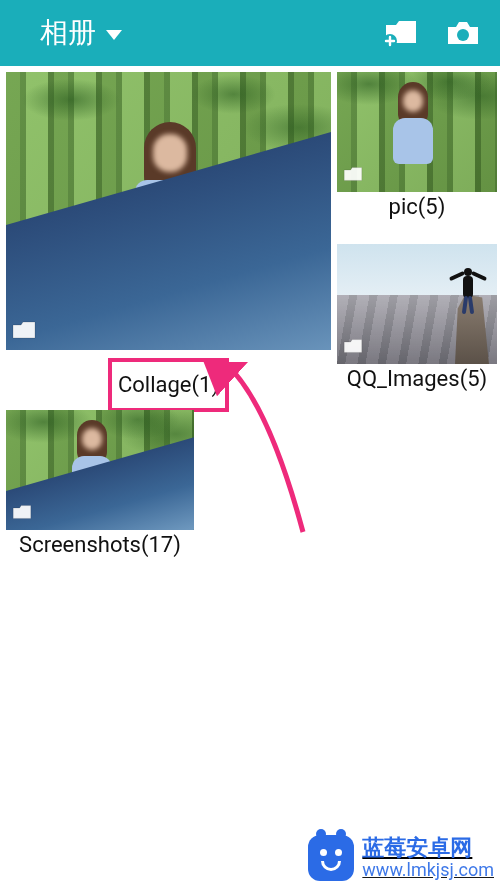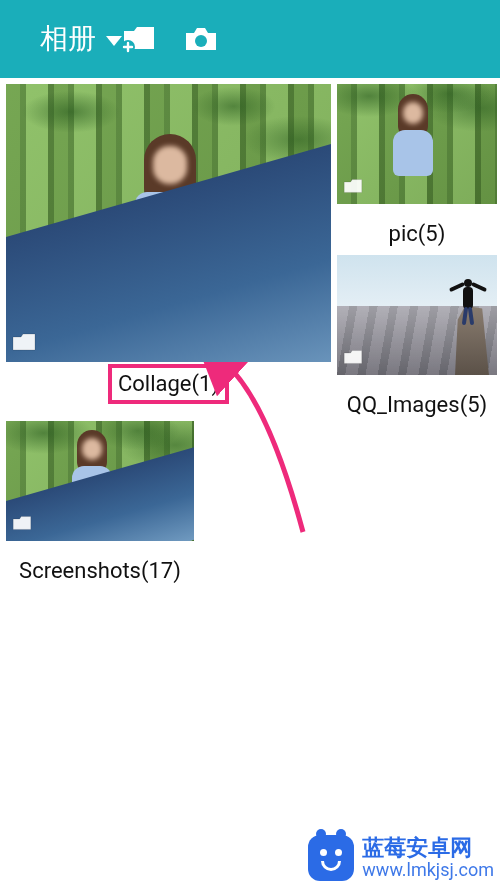--- a/index.html
+++ b/index.html
@@ -5,24 +5,25 @@
   * { margin: 0; padding: 0; box-sizing: border-box; }
   body {
     width: 500px;
     height: 889px;
     background: #ffffff;
     font-family: -apple-system, BlinkMacSystemFont, "Segoe UI", Roboto, sans-serif;
     position: relative;
     overflow: hidden;
   }
   .header {
-    height: 78px;
+    height: 66px;
     background: #1aaeba;
     display: flex;
     align-items: center;
+    justify-content: space-between;
     padding: 0 20px 0 40px;
   }
   .header-left {
     display: flex;
     align-items: center;
     gap: 10px;
     cursor: pointer;
   }
   .header-title {
     color: #ffffff;
@@ -66,28 +67,28 @@
   .thumb-small { height: 120px; }
   .folder-badge {
     position: absolute;
     left: 6px;
     bottom: 6px;
   }
   .album-label {
     text-align: center;
     font-size: 22px;
     color: #111;
-    padding: 17px 0 4px;
+    padding: 2px 0 4px;
     line-height: 1.2;
   }
   .album-label.boxed {
     display: inline-block;
     border: 4px solid #ee2a7b;
-    padding: 3px 6px;
-    margin: 2px 0 0 0;
+    padding: 10px 6px;
+    margin: 8px 0 0 0;
   }
   .label-wrap { text-align: center; }
   .screenshots-album {
     grid-column: 1;
     width: 188px;
     margin-top: -6px;
   }
   
   .bamboo {
     position: absolute; inset: 0;
@@ -200,21 +201,21 @@
   .wm-eyes {
     position: absolute; top: 14px; left: 0; right: 0;
     display: flex; justify-content: center; gap: 8px;
   }
   .wm-eyes span { width: 7px; height: 7px; background: #fff; border-radius: 50%; display: block; }
   .wm-mouth {
     position: absolute; left: 50%; top: 26px; transform: translateX(-50%);
     width: 20px; height: 10px; border: 3px solid #fff; border-top: none;
     border-radius: 0 0 14px 14px;
   }
-  .wm-text { line-height: 1.1; }
+  .wm-text { line-height: 1.1; text-decoration: underline; }
   .wm-line1 { font-size: 22px; font-weight: 700; color: #2b6be6; }
   .wm-line2 { font-size: 18px; color: #2b6be6; opacity: 0.9; }
 </style>
 </head>
 <body>
 
 <div class="header">
   <div class="header-left">
     <span class="header-title">相册</span>
     <span class="dropdown-caret"></span>

